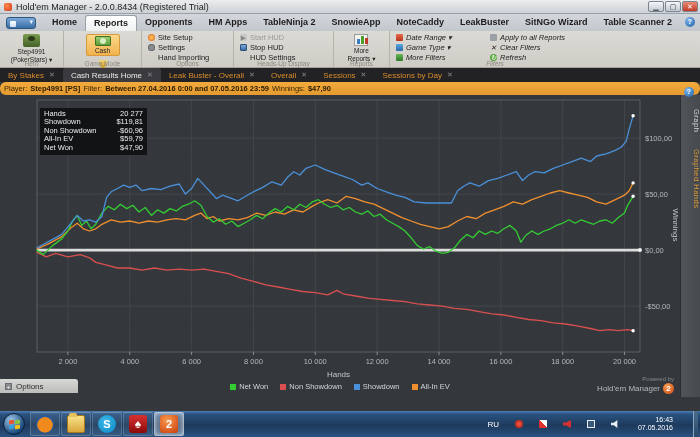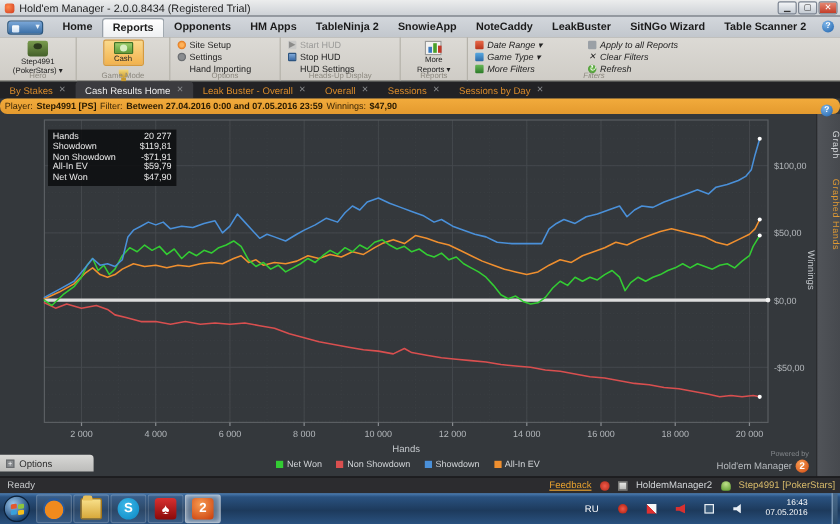--- a/index.html
+++ b/index.html
@@ -448,21 +448,21 @@
         <div class="stat-row">
           <span>Hands</span>
           <span>20 277</span>
         </div>
         <div class="stat-row">
           <span>Showdown</span>
           <span>$119,81</span>
         </div>
         <div class="stat-row">
           <span>Non Showdown</span>
-          <span>-$71,91</span>
+          <span>-$60,96</span>
         </div>
         <div class="stat-row">
           <span>All-In EV</span>
           <span>$59,79</span>
         </div>
         <div class="stat-row">
           <span>Net Won</span>
           <span>$47,90</span>
         </div>
       </div>
@@ -499,31 +499,20 @@
 
     <div id="powered">
       <div class="p1">Powered by</div>
       <div class="p2">
         <span>Hold'em Manager</span>
         <span id="hm-badge">2</span>
       </div>
     </div>
   </div>
 
-  <div id="statusbar">
-    <span id="status-ready">Ready</span>
-    <div id="status-right">
-      <span id="feedback-link">Feedback</span>
-      <span class="st-ic bell"></span>
-      <span class="st-ic hm-sq"></span>
-      <span id="status-hm">HoldemManager2</span>
-      <span class="st-ic person"></span>
-      <span id="status-user">Step4991 [PokerStars]</span>
-    </div>
-  </div>
 
   <div id="taskbar">
     <span id="start-orb">
       <span class="flag f1"></span>
         <span class="flag f2"></span>
       <span class="flag f3"></span>
         <span class="flag f4"></span>
     </span>
     <span class="task-btn">
         <span class="ticon t-firefox"></span>

